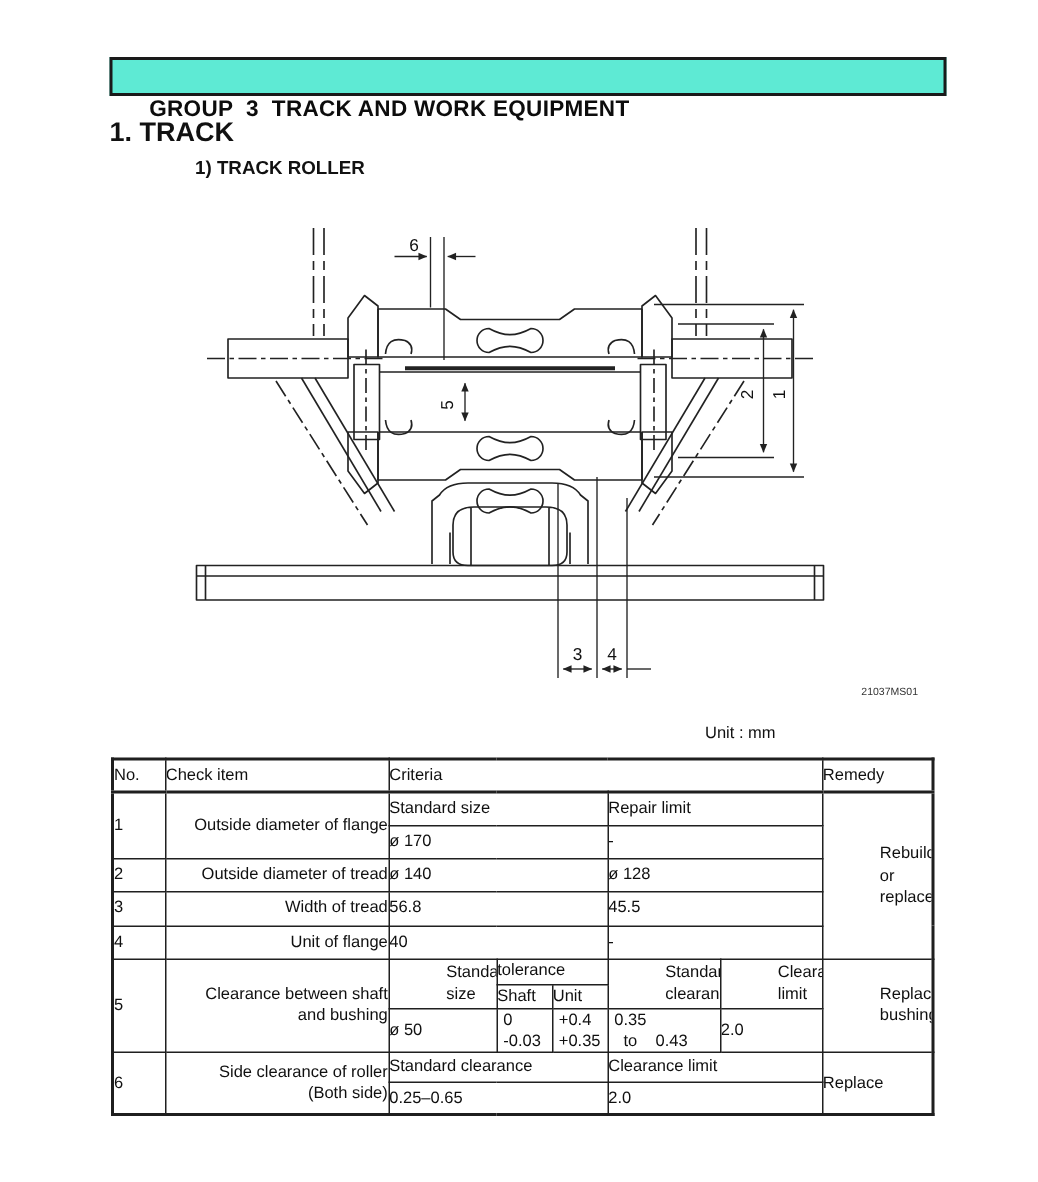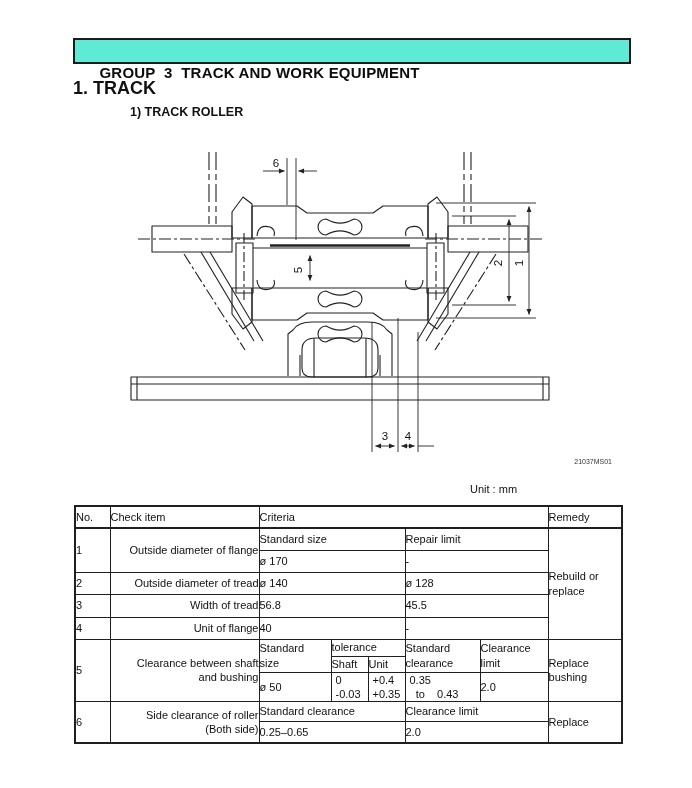--- a/index.html
+++ b/index.html
@@ -24,21 +24,21 @@
     position:absolute;left:74px;top:505px;border-collapse:collapse;table-layout:fixed;
     width:547px;border:2px solid #1f1f1f;
   }
   .spec-table td{
     border:1px solid #1f1f1f;font-size:11px;vertical-align:middle;
     padding:0;line-height:1.3;color:#101010;overflow:hidden;
   }
   .spec-table tr.head td{border-bottom:2px solid #1f1f1f;}
   .spec-table td.item{text-align:right;padding-left:8px;white-space:pre-line;}
   .spec-table td.pre{white-space:pre-wrap;text-align:left;padding-left:4px;}
-  .spec-table td.ml{white-space:pre-line;}
+  .spec-table td.ml{white-space:pre-line;padding-left:38px;}
   svg text{font-family:"Liberation Sans",sans-serif;}
 </style>
 </head>
 <body>
 
 <div class="page">
 
   <div class="group-bar pre-s">
     <span class="pre-s">GROUP  3  TRACK AND WORK EQUIPMENT</span>
   </div>

